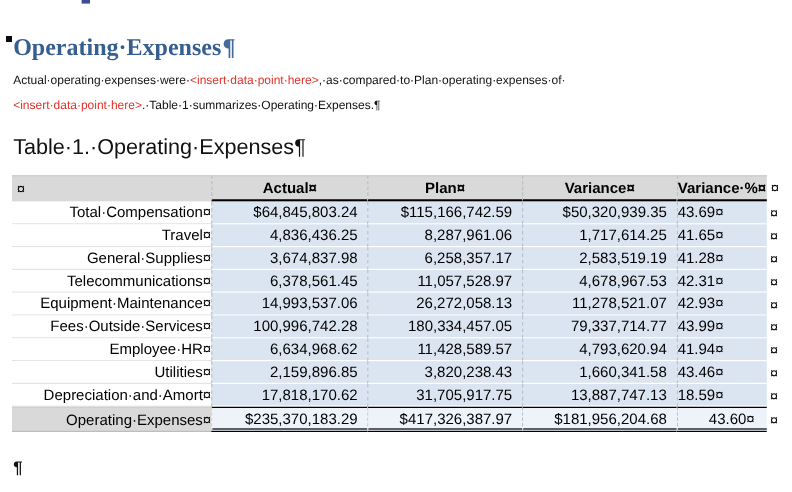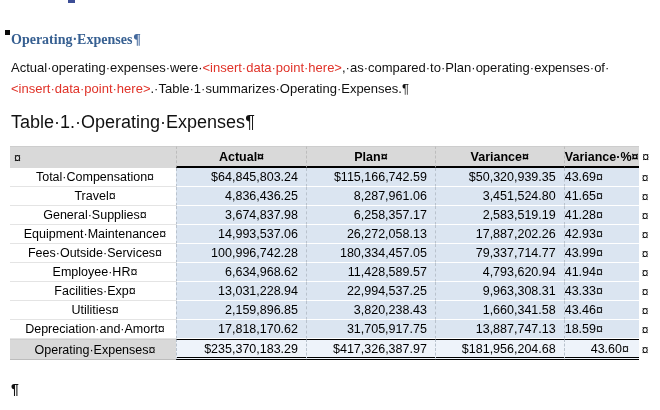--- a/index.html
+++ b/index.html
@@ -5,43 +5,43 @@
   html,body{margin:0;padding:0;}
   body{width:660px;height:410px;background:#ffffff;overflow:hidden;
        font-family:"Liberation Sans",sans-serif;color:#000;}
   .doc{position:relative;width:660px;height:410px;background:#fff;}
 
   .blksq{position:absolute;left:5px;top:30px;width:5px;height:5px;background:#0a0a0a;}
   .speck{position:absolute;left:68px;top:0;width:7px;height:3px;background:#3c4e96;}
 
   .heading{position:absolute;left:11px;top:28px;
            font-family:"Liberation Serif",serif;font-weight:bold;
-           font-size:14px;line-height:24px;color:#365f91;white-space:nowrap;}
+           font-size:20px;line-height:24px;color:#365f91;white-space:nowrap;}
   .heading .pmark{font-weight:bold;color:#44699d;padding-left:1px;}
 
-  .intro{position:absolute;left:11px;top:57px;font-size:13px;line-height:21px;color:#111;}
+  .intro{position:absolute;left:11px;top:57px;font-size:10px;line-height:21px;color:#111;}
   .intro .red{color:#e03228;}
   .caption{position:absolute;left:11px;top:112px;font-size:18px;color:#111;}
 
   .tblwrap{position:absolute;left:10px;top:146px;}
   table{border-collapse:separate;border-spacing:0;table-layout:fixed;font-size:12.5px;}
   td,th{box-sizing:border-box;padding:0;margin:0;font-weight:normal;overflow:hidden;white-space:nowrap;}
 
   col.c-label{width:166px;} col.c-actual{width:130px;} col.c-plan{width:127px;}
   col.c-var{width:123px;} col.c-pct{width:75px;} col.c-end{width:14px;}
 
   tr.hdr th{height:22px;background:#d9d9d9;font-weight:bold;text-align:center;
             vertical-align:middle;border-top:1px solid #cdcdcd;}
   tr.hdr th.lbl{text-align:left;padding-left:4px;font-weight:normal;}
   tr.hdr th.data{border-bottom:2px solid #000;}
   tr.hdr th.vline{border-left:1px dashed #bdbdbd;}
   tr.hdr th.rowend{background:none;border:none;font-weight:normal;}
 
   td{height:19px;vertical-align:middle;}
-  td.lbl{background:#fff;text-align:center;padding-left:4px;border-bottom:1px solid #e4e4e4;}
+  td.lbl{background:#fff;text-align:right;padding-left:4px;border-bottom:1px solid #e4e4e4;}
   td.data{background:#dbe5f1;border-bottom:1px solid #ffffff;}
   td.vline{border-left:1px dashed #b9c2cd;}
   td.num{text-align:right;padding-right:8px;}
   td.pct{text-align:left;}
   td.rowend{background:none;border:none;text-align:left;padding-left:3px;font-size:12px;}
 
   tr.total td{height:21px;}
   tr.total td.lbl{background:#d9d9d9;border-top:1px solid #cfcfcf;border-bottom:1px solid #bdbdbd;margin-top:47px;}
   tr.total td.data{background:#eef3fa;border-top:1px solid #000;border-bottom:3px double #000;padding-left:26px;}
 
@@ -88,62 +88,62 @@
         <td class="data vline num">$64,845,803.24</td>
         <td class="data vline num">$115,166,742.59</td>
         <td class="data vline num">$50,320,939.35</td>
         <td class="data vline pct">43.69¤</td>
         <td class="rowend">¤</td>
       </tr>
       <tr>
         <td class="lbl">Travel¤</td>
         <td class="data vline num">4,836,436.25</td>
         <td class="data vline num">8,287,961.06</td>
-        <td class="data vline num">3,451,524.80</td>
+        <td class="data vline num">1,717,614.25</td>
         <td class="data vline pct">41.65¤</td>
         <td class="rowend">¤</td>
       </tr>
       <tr>
         <td class="lbl">General·Supplies¤</td>
         <td class="data vline num">3,674,837.98</td>
         <td class="data vline num">6,258,357.17</td>
         <td class="data vline num">2,583,519.19</td>
         <td class="data vline pct">41.28¤</td>
         <td class="rowend">¤</td>
       </tr>
       <tr>
+        <td class="lbl">Telecommunications¤</td>
+        <td class="data vline num">6,378,561.45</td>
+        <td class="data vline num">11,057,528.97</td>
+        <td class="data vline num">4,678,967.53</td>
+        <td class="data vline pct">42.31¤</td>
+        <td class="rowend">¤</td>
+      </tr>
+      <tr>
         <td class="lbl">Equipment·Maintenance¤</td>
         <td class="data vline num">14,993,537.06</td>
         <td class="data vline num">26,272,058.13</td>
-        <td class="data vline num">17,887,202.26</td>
+        <td class="data vline num">11,278,521.07</td>
         <td class="data vline pct">42.93¤</td>
         <td class="rowend">¤</td>
       </tr>
       <tr>
         <td class="lbl">Fees·Outside·Services¤</td>
         <td class="data vline num">100,996,742.28</td>
         <td class="data vline num">180,334,457.05</td>
         <td class="data vline num">79,337,714.77</td>
         <td class="data vline pct">43.99¤</td>
         <td class="rowend">¤</td>
       </tr>
       <tr>
         <td class="lbl">Employee·HR¤</td>
         <td class="data vline num">6,634,968.62</td>
         <td class="data vline num">11,428,589.57</td>
         <td class="data vline num">4,793,620.94</td>
         <td class="data vline pct">41.94¤</td>
-        <td class="rowend">¤</td>
-      </tr>
-      <tr>
-        <td class="lbl">Facilities·Exp¤</td>
-        <td class="data vline num">13,031,228.94</td>
-        <td class="data vline num">22,994,537.25</td>
-        <td class="data vline num">9,963,308.31</td>
-        <td class="data vline pct">43.33¤</td>
         <td class="rowend">¤</td>
       </tr>
       <tr>
         <td class="lbl">Utilities¤</td>
         <td class="data vline num">2,159,896.85</td>
         <td class="data vline num">3,820,238.43</td>
         <td class="data vline num">1,660,341.58</td>
         <td class="data vline pct">43.46¤</td>
         <td class="rowend">¤</td>
       </tr>

